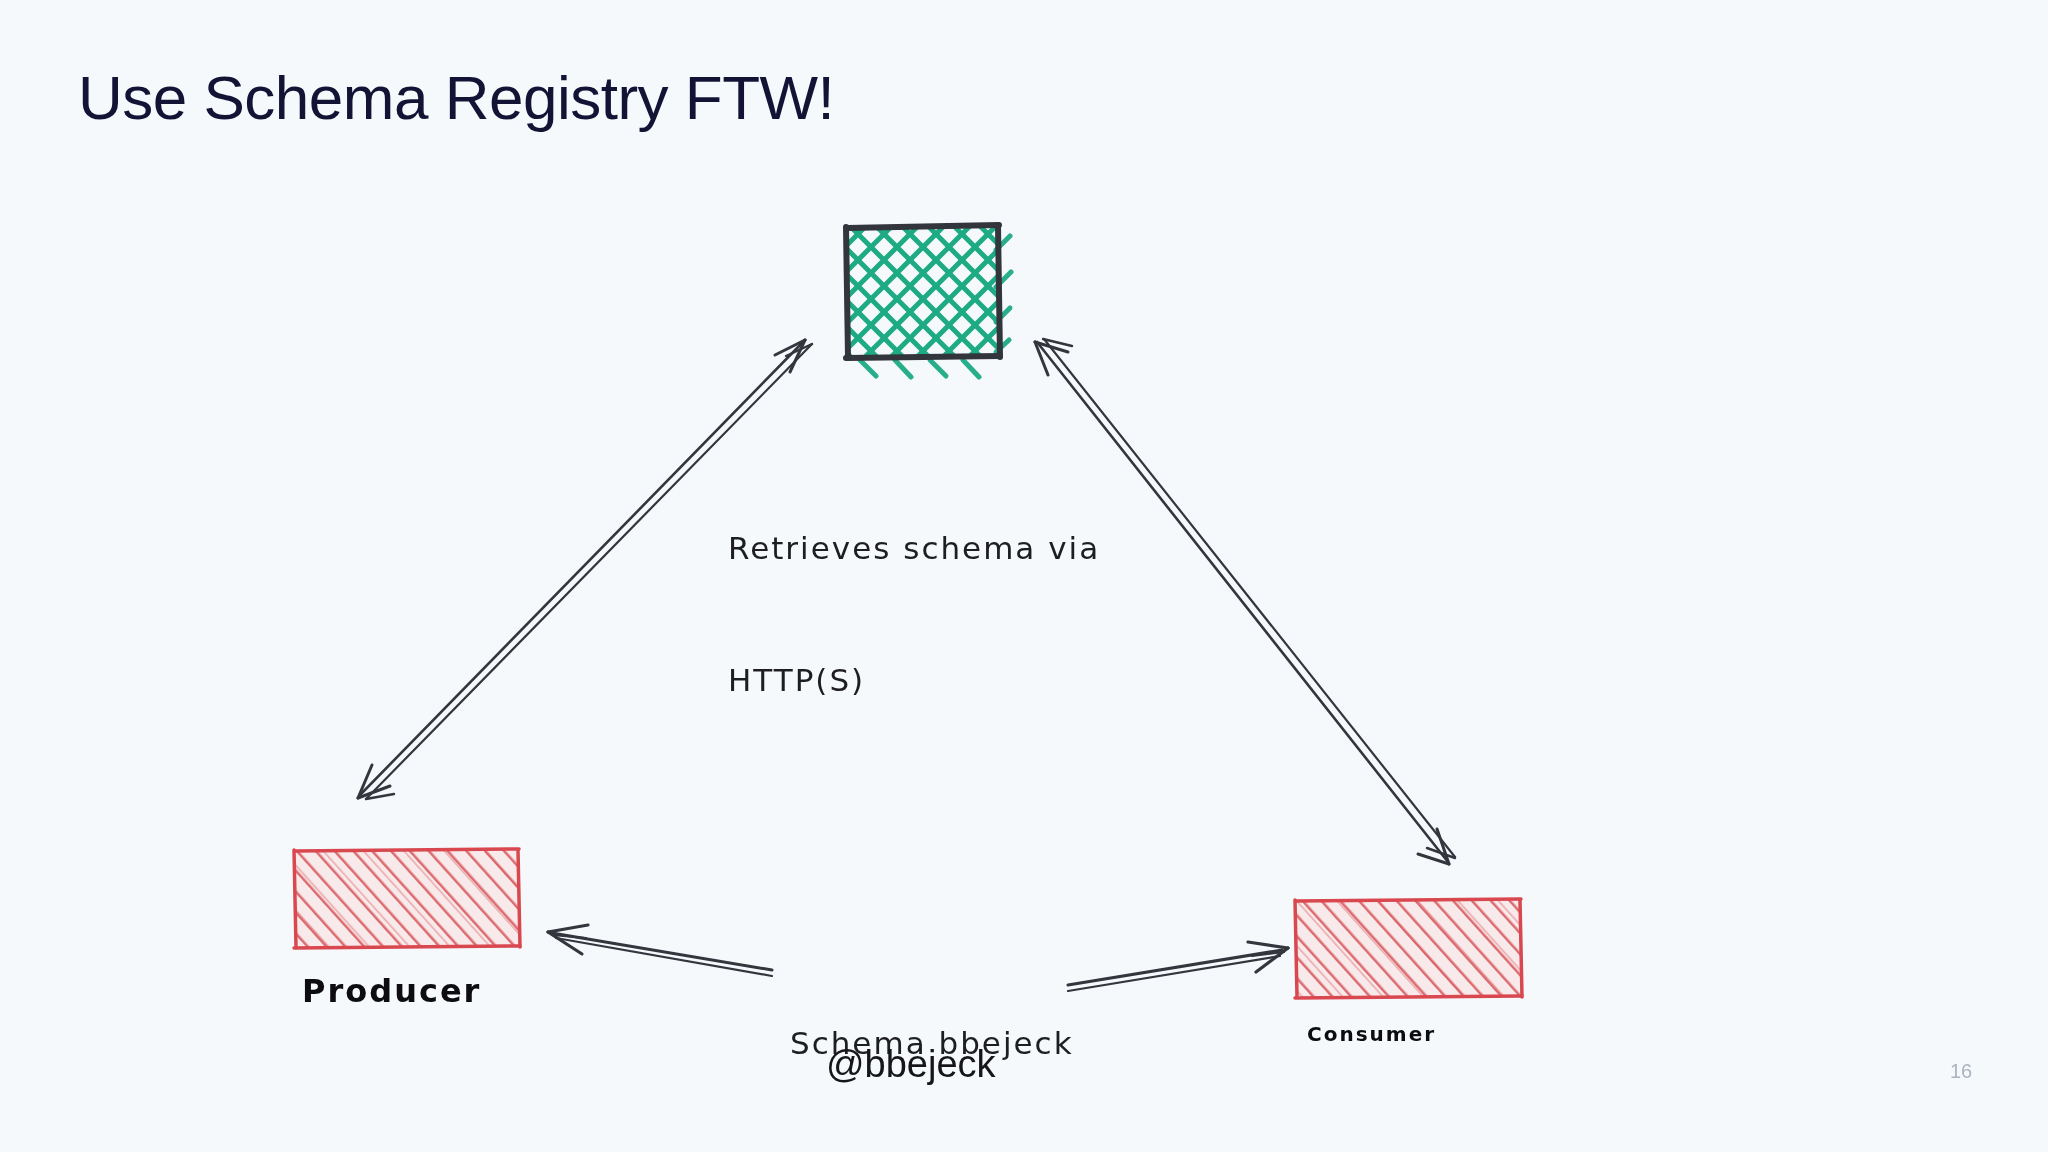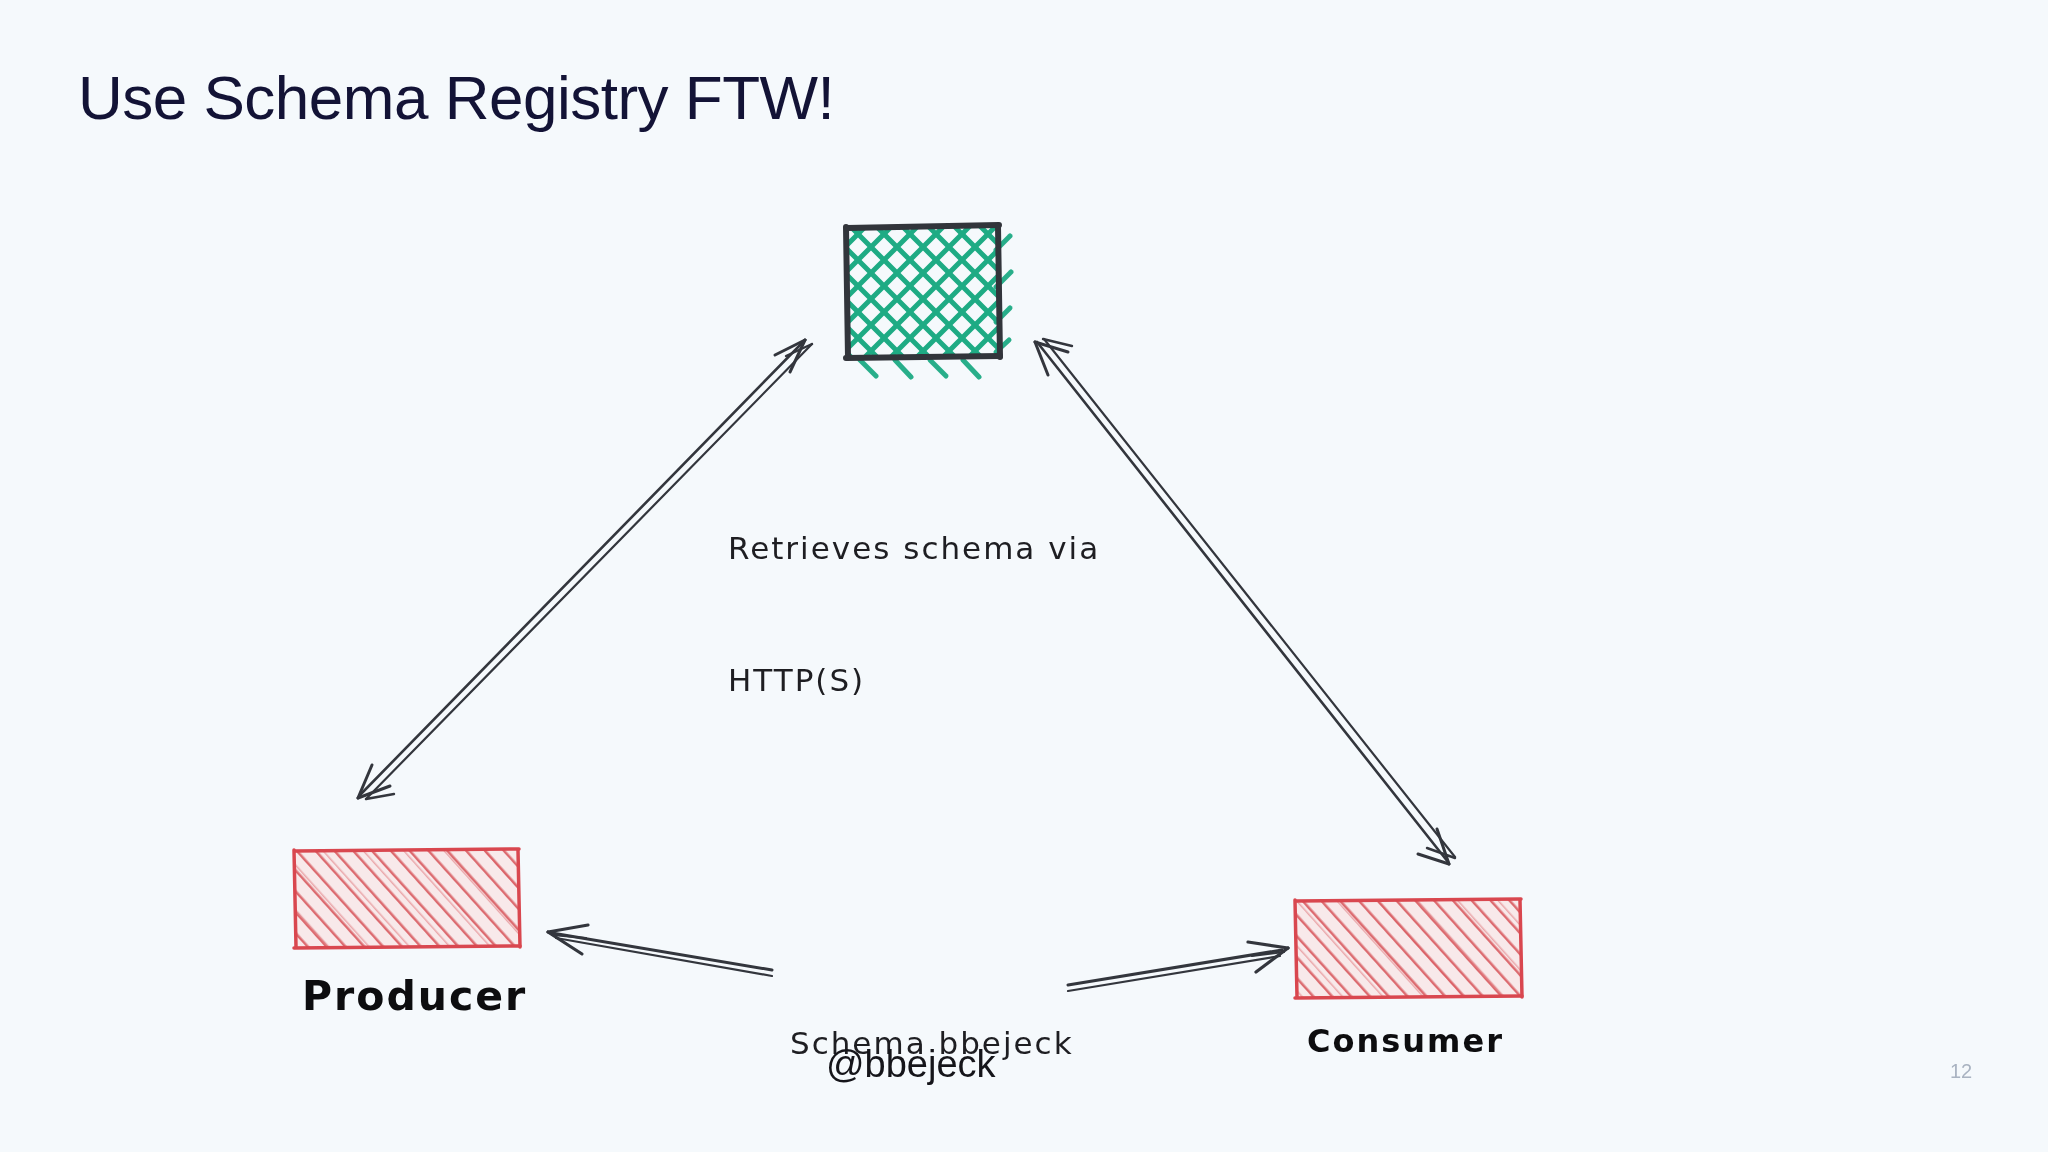--- a/index.html
+++ b/index.html
@@ -70,29 +70,29 @@
   #label-cache {
     left: 790px;
     top: 928px;
     font-size: 31px;
     line-height: 46px;
     letter-spacing: 2px;
   }
   #label-producer {
     left: 302px;
     top: 972px;
-    font-size: 41px;
+    font-size: 32px;
     font-weight: 700;
     letter-spacing: 2px;
     color: #0d0d0f;
   }
   #label-consumer {
     left: 1307px;
     top: 1022px;
-    font-size: 32px;
+    font-size: 20px;
     font-weight: 700;
     letter-spacing: 2px;
     color: #0d0d0f;
   }
 
   
   #watermark {
     position: absolute;
     left: 826px;
     top: 1043px;
@@ -228,15 +228,15 @@
     <div>Schema bbejeck</div>
     
   </div>
 
   <div class="hand" id="label-producer">Producer</div>
 
   <div class="hand" id="label-consumer">Consumer</div>
 
   <div id="watermark">@bbejeck</div>
 
-  <div id="page-number">12</div>
+  <div id="page-number">16</div>
 
 </div>
 
 </body></html>

